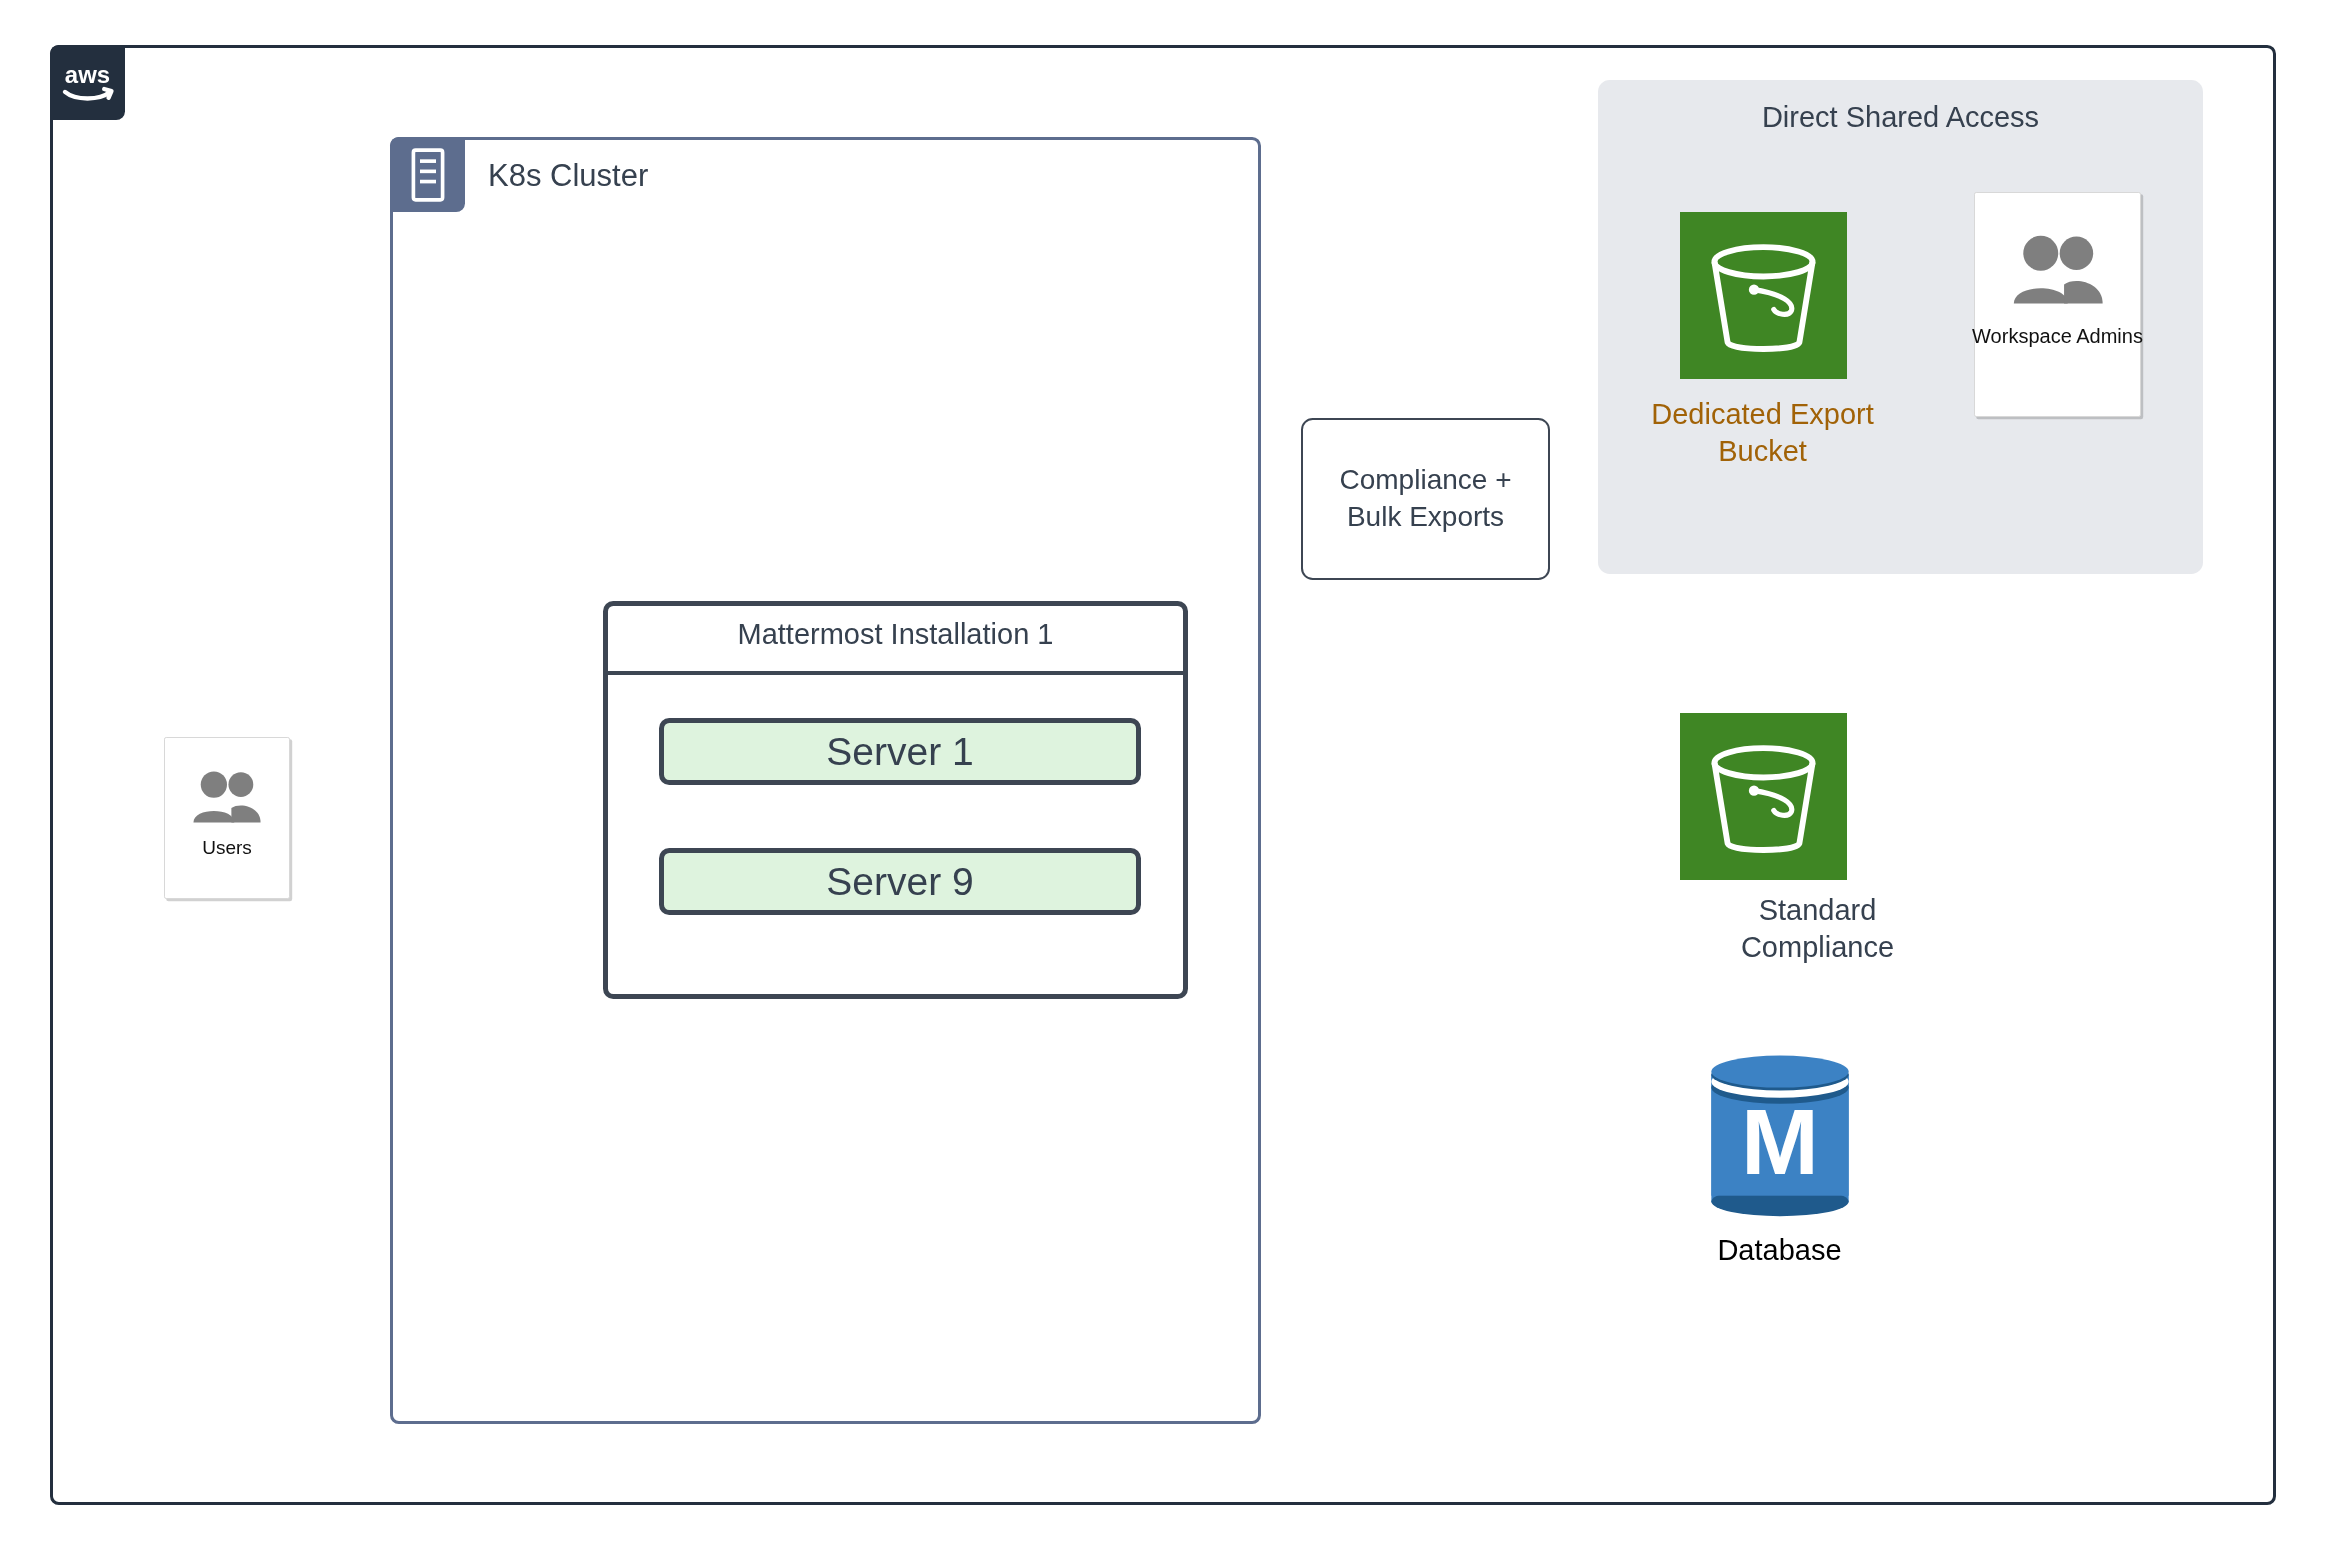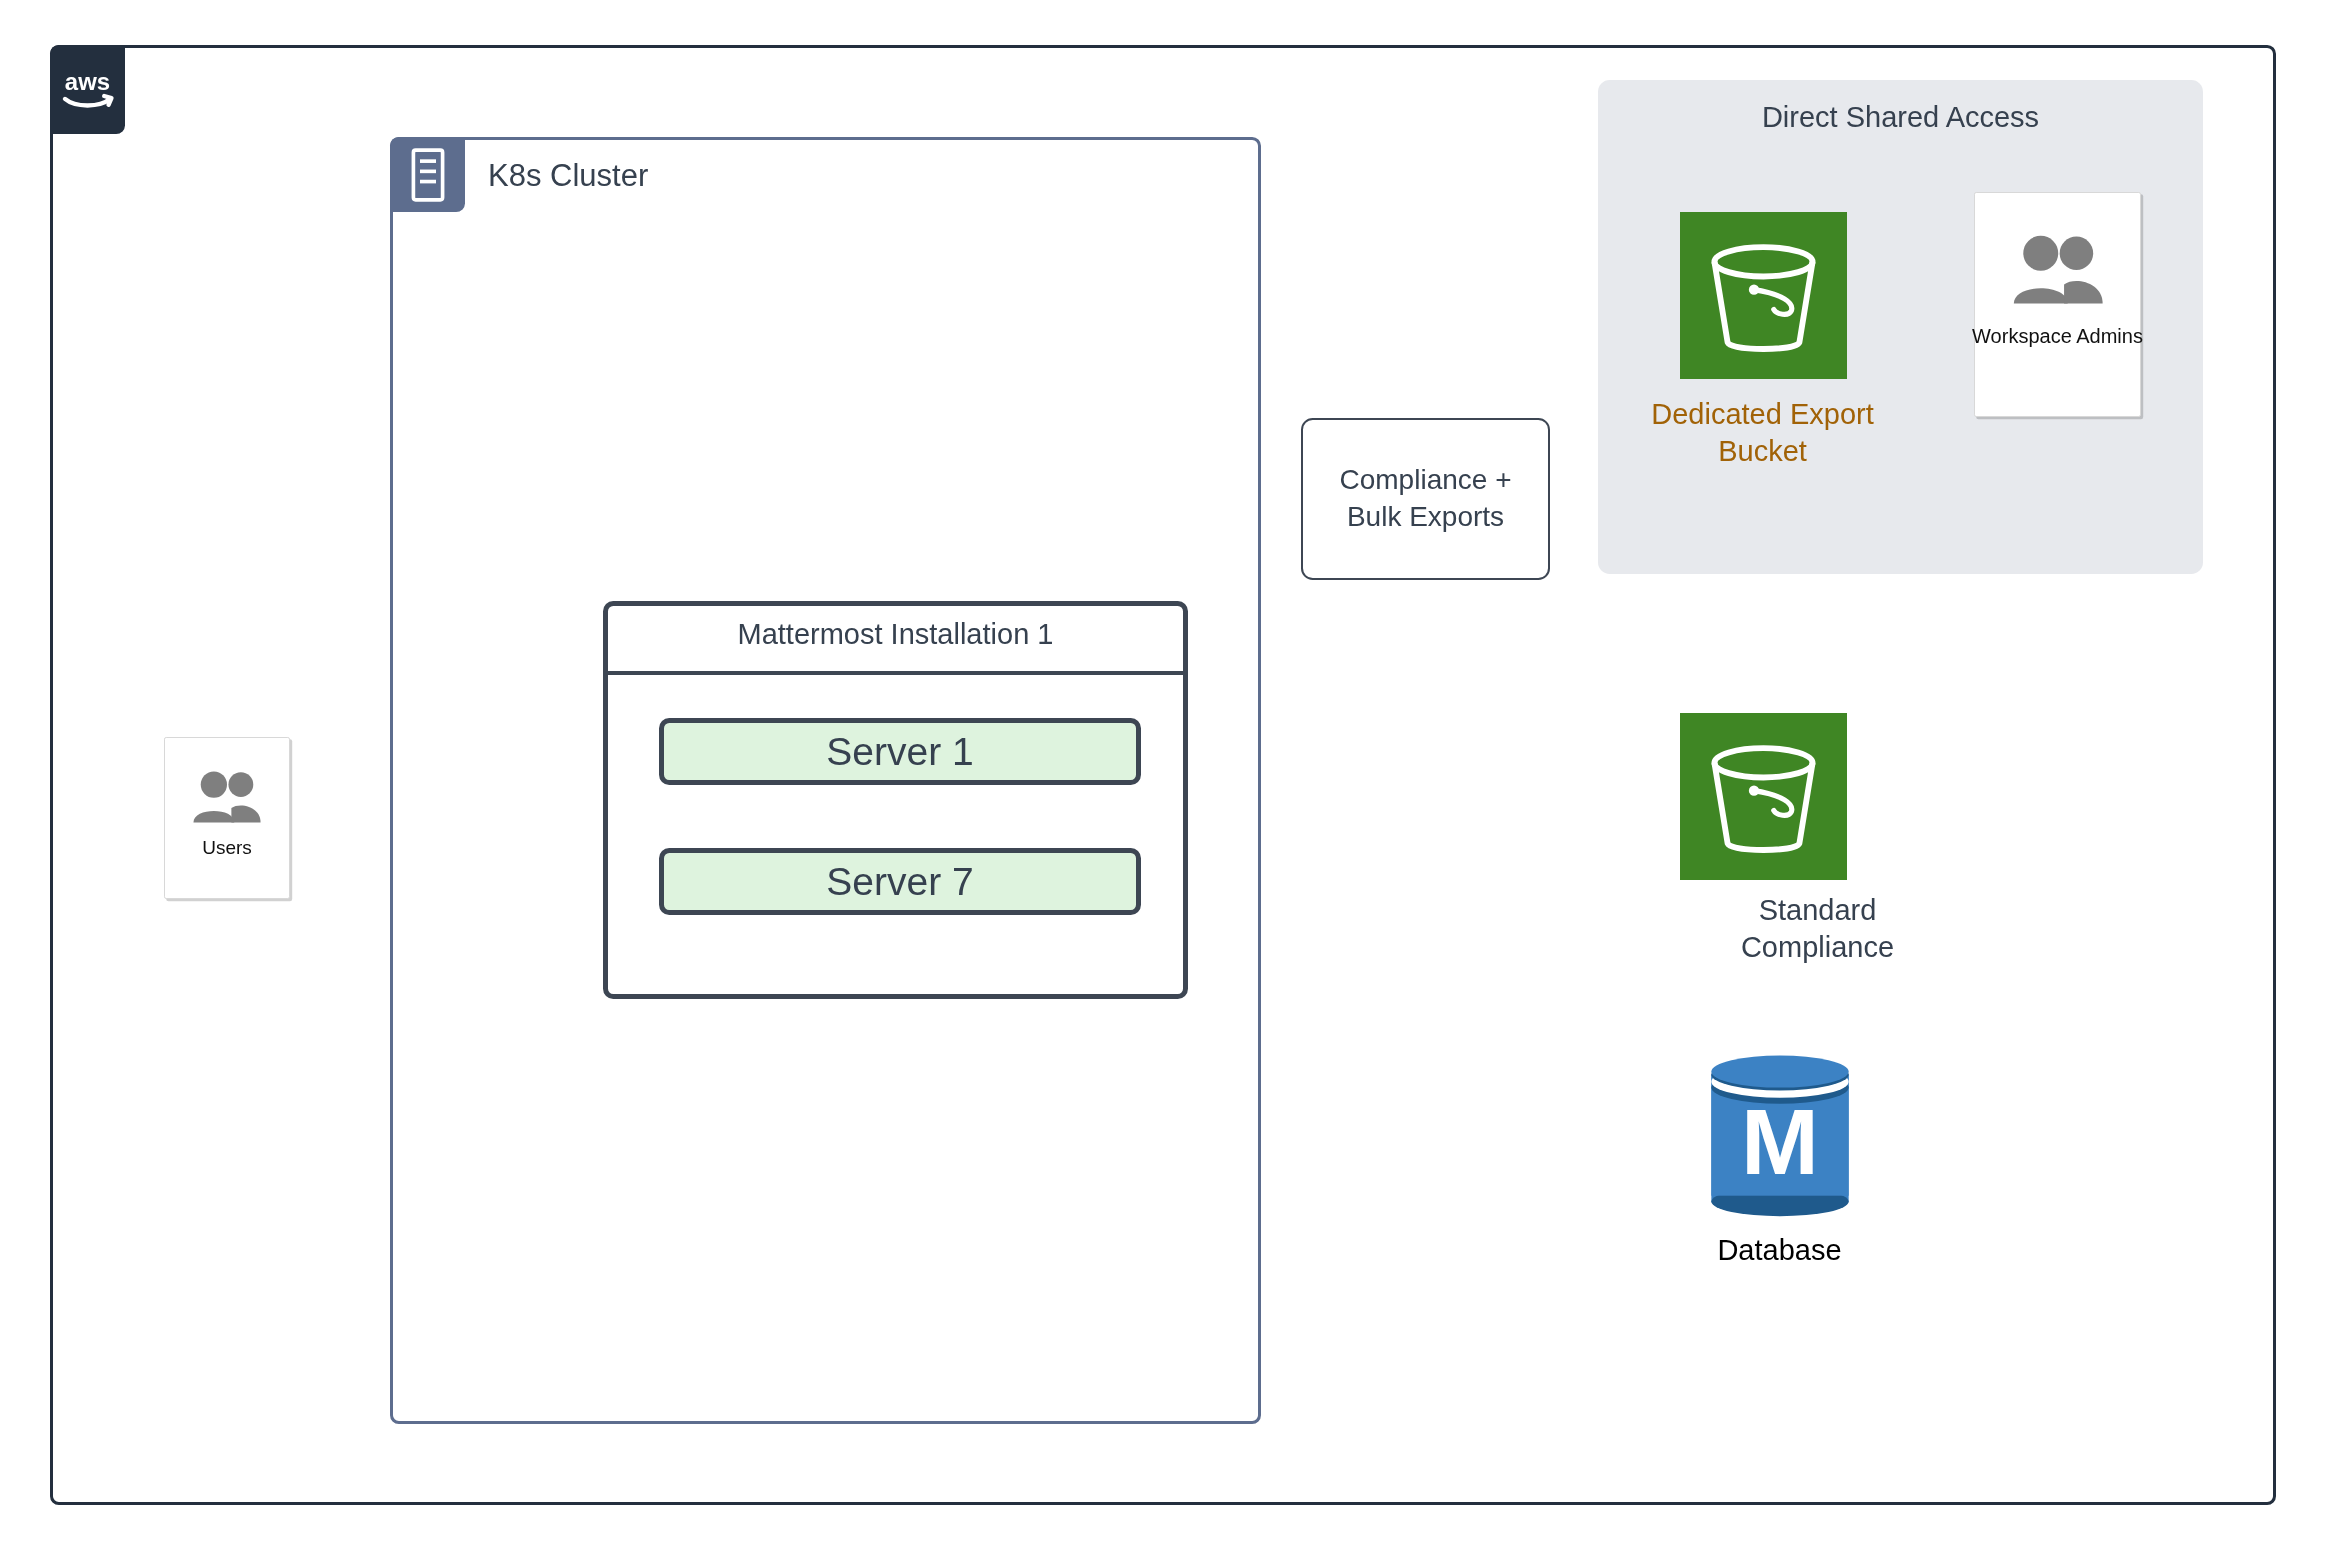--- a/index.html
+++ b/index.html
@@ -6,21 +6,21 @@
   body{width:2330px;height:1563px;position:relative;overflow:hidden;
        font-family:"Liberation Sans",sans-serif;color:#2f3a४a;}
   .stage{position:absolute;inset:0;width:2330px;height:1563px;background:#fff;}
   svg.layer{position:absolute;left:0;top:0;width:2330px;height:1563px;pointer-events:none;}
 
   
   .abs{position:absolute;box-sizing:border-box;}
 
   
   #aws-outer{left:50px;top:45px;width:2226px;height:1460px;border:3.7px solid #232F3E;border-radius:8.8px;background:#fff;}
-  #aws-badge{left:50px;top:45px;width:75px;height:89px;background:#232F3E;border-radius:8.8px 0 8.8px 0;
+  #aws-badge{left:50px;top:45px;width:75px;height:75px;background:#232F3E;border-radius:8.8px 0 8.8px 0;
              display:flex;align-items:center;justify-content:center;}
 
   
   #k8s-box{left:390px;top:137px;width:871px;height:1287px;border:3.7px solid #5D6D8E;border-radius:8.8px;background:#fff;}
   #k8s-badge{left:390px;top:137px;width:75px;height:75px;background:#5D6D8E;border-radius:8.8px 0 8.8px 0;
              display:flex;align-items:center;justify-content:center;}
   #k8s-title{left:488px;top:158px;width:439px;font-size:31px;color:#36414F;white-space:nowrap;}
 
   
   #mm-box{left:603px;top:601px;width:585px;height:398px;border:5.1px solid #3D4653;border-radius:10.2px;background:#fff;}
@@ -111,21 +111,21 @@
   <div class="abs nowrap" id="k8s-title">K8s Cluster</div>
 
   <div class="abs" id="mm-box"></div>
   <div class="abs" id="mm-title-rule"></div>
   <div class="abs" id="mm-title">Mattermost Installation 1</div>
 
   <div class="abs server" id="server1">
     <span>Server 1</span>
   </div>
   <div class="abs server" id="server2">
-    <span>Server 7</span>
+    <span>Server 9</span>
   </div>
 
   <div class="abs person-card" id="users-card">
     <svg width="76" height="54" viewBox="0 0 104 74" style="margin-top:32px" aria-hidden="true">
       <circle cx="34" cy="20" r="18" fill="#7F7F7F"></circle>
       <circle cx="71" cy="20" r="17" fill="#7F7F7F"></circle>
       <path d="M6,72 C6,51 62,51 62,72 z" fill="#7F7F7F"></path>
       <path d="M58,72 L58,52 C70,44 98,50 98,72 z" fill="#7F7F7F"></path>
     </svg>
     <span id="users-label">Users</span>

